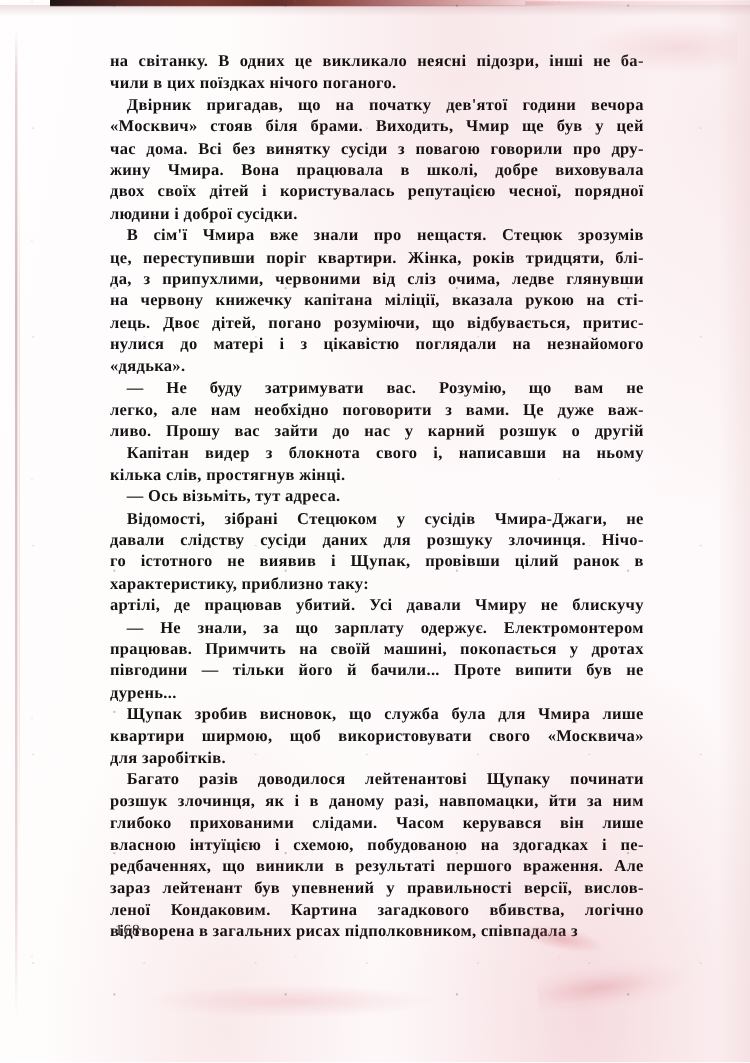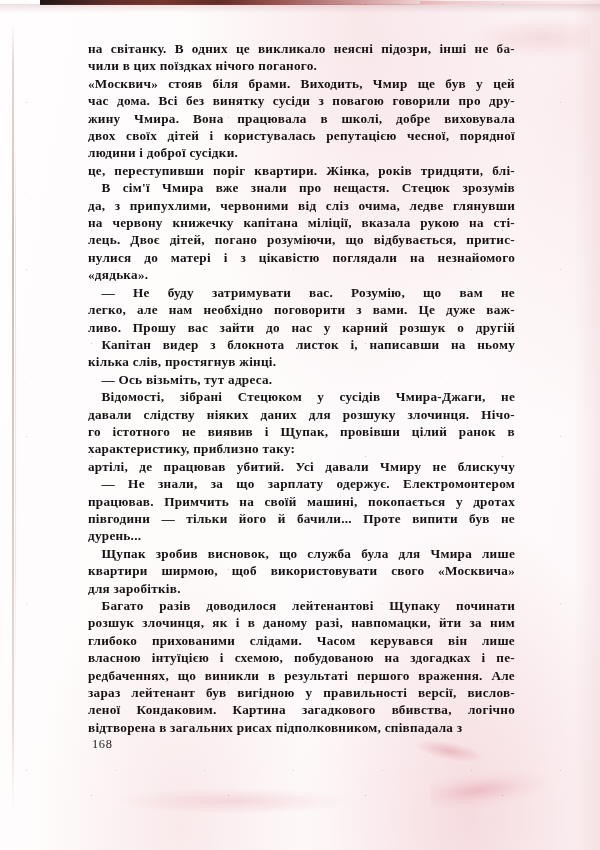--- a/index.html
+++ b/index.html
@@ -205,50 +205,51 @@
   <div class="binding-line"></div>
   <div class="binding-line2"></div>
   <div class="right-edge"></div>
 
   <div class="textblock">
       <div class="para">
         <span class="ln j">на світанку. В одних це викликало неясні підозри, інші не ба-</span>
         <span class="ln last">чили в цих поїздках нічого поганого.</span>
       </div>
       <div class="para">
+        <span class="ln j"> Двірник пригадав, що на початку дев'ятої години вечора</span>
         <span class="ln j">«Москвич» стояв біля брами. Виходить, Чмир ще був у цей</span>
         <span class="ln j">час дома. Всі без винятку сусіди з повагою говорили про дру-</span>
         <span class="ln j">жину Чмира. Вона працювала в школі, добре виховувала</span>
         <span class="ln j">двох своїх дітей і користувалась репутацією чесної, порядної</span>
         <span class="ln last">людини і доброї сусідки.</span>
       </div>
       <div class="para">
+        <span class="ln j"> В сім'ї Чмира вже знали про нещастя. Стецюк зрозумів</span>
         <span class="ln j">це, переступивши поріг квартири. Жінка, років тридцяти, блі-</span>
-        <span class="ln j"> В сім'ї Чмира вже знали про нещастя. Стецюк зрозумів</span>
         <span class="ln j">да, з припухлими, червоними від сліз очима, ледве глянувши</span>
         <span class="ln j">на червону книжечку капітана міліції, вказала рукою на сті-</span>
         <span class="ln j">лець. Двоє дітей, погано розуміючи, що відбувається, притис-</span>
         <span class="ln j">нулися до матері і з цікавістю поглядали на незнайомого</span>
         <span class="ln last">«дядька».</span>
       </div>
       <div class="para">
         <span class="ln j"> — Не буду затримувати вас. Розумію, що вам не</span>
         <span class="ln j">легко, але нам необхідно поговорити з вами. Це дуже важ-</span>
         <span class="ln j">ливо. Прошу вас зайти до нас у карний розшук о другій</span>
       </div>
       <div class="para">
-        <span class="ln j"> Капітан видер з блокнота листок і, написавши на ньому</span>
+        <span class="ln j"> Капітан видер з блокнота свого і, написавши на ньому</span>
         <span class="ln last">кілька слів, простягнув жінці.</span>
       </div>
       <div class="para">
         <span class="ln last"> — Ось візьміть, тут адреса.</span>
       </div>
       <div class="para">
         <span class="ln j"> Відомості, зібрані Стецюком у сусідів Чмира-Джаги, не</span>
-        <span class="ln j">давали слідству ніяких даних для розшуку злочинця. Нічо-</span>
+        <span class="ln j">давали слідству сусіди даних для розшуку злочинця. Нічо-</span>
         <span class="ln j">го істотного не виявив і Щупак, провівши цілий ранок в</span>
         <span class="ln last">характеристику, приблизно таку:</span>
         <span class="ln j">артілі, де працював убитий. Усі давали Чмиру не блискучу</span>
       </div>
       <div class="para">
         <span class="ln j"> — Не знали, за що зарплату одержує. Електромонтером</span>
         <span class="ln j">працював. Примчить на своїй машині, покопається у дротах</span>
         <span class="ln j">півгодини — тільки його й бачили... Проте випити був не</span>
         <span class="ln last">дурень...</span>
       </div>
@@ -256,21 +257,21 @@
         <span class="ln j"> Щупак зробив висновок, що служба була для Чмира лише</span>
         <span class="ln j">квартири ширмою, щоб використовувати свого «Москвича»</span>
         <span class="ln last">для заробітків.</span>
       </div>
       <div class="para">
         <span class="ln j"> Багато разів доводилося лейтенантові Щупаку починати</span>
         <span class="ln j">розшук злочинця, як і в даному разі, навпомацки, йти за ним</span>
         <span class="ln j">глибоко прихованими слідами. Часом керувався він лише</span>
         <span class="ln j">власною інтуїцією і схемою, побудованою на здогадках і пе-</span>
         <span class="ln j">редбаченнях, що виникли в результаті першого враження. Але</span>
-        <span class="ln j">зараз лейтенант був вигідною у правильності версії, вислов-</span>
+        <span class="ln j">зараз лейтенант був упевнений у правильності версії, вислов-</span>
         <span class="ln j">леної Кондаковим. Картина загадкового вбивства, логічно</span>
         <span class="ln last">відтворена в загальних рисах підполковником, співпадала з</span>
       </div>
     </div>
 
   <div class="folio">168</div>
 
   <div class="smudge1"></div>
   <div class="smudge2"></div>
   <div class="smudge3"></div>

